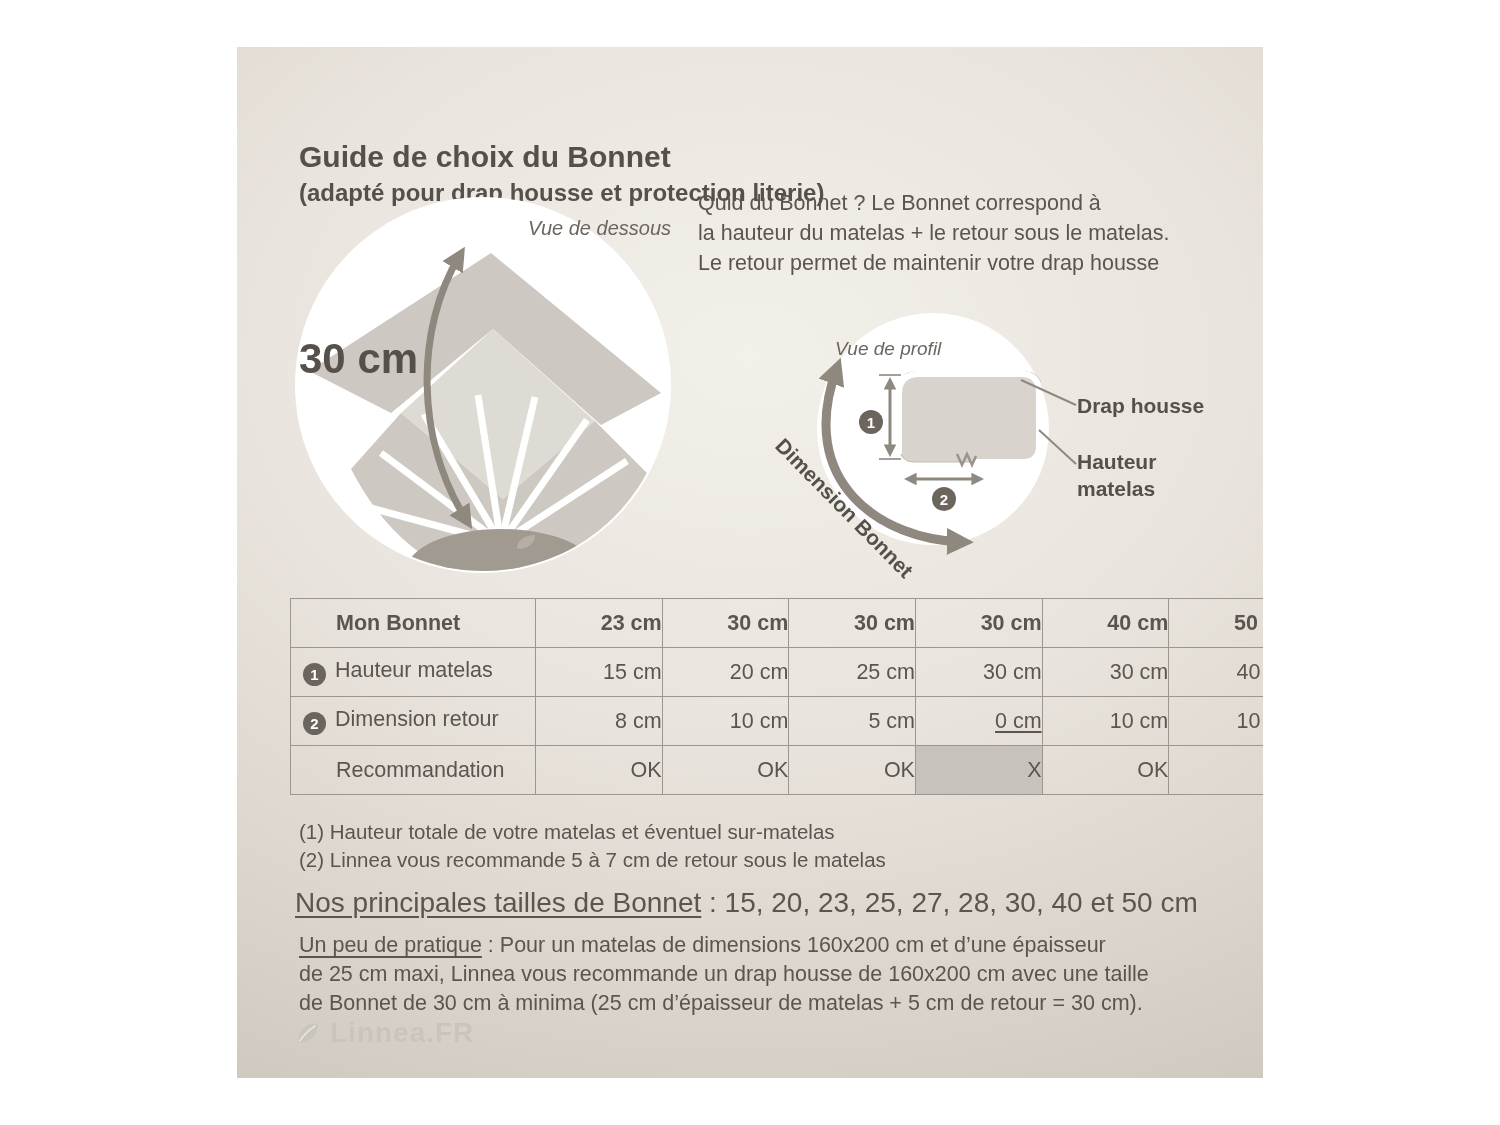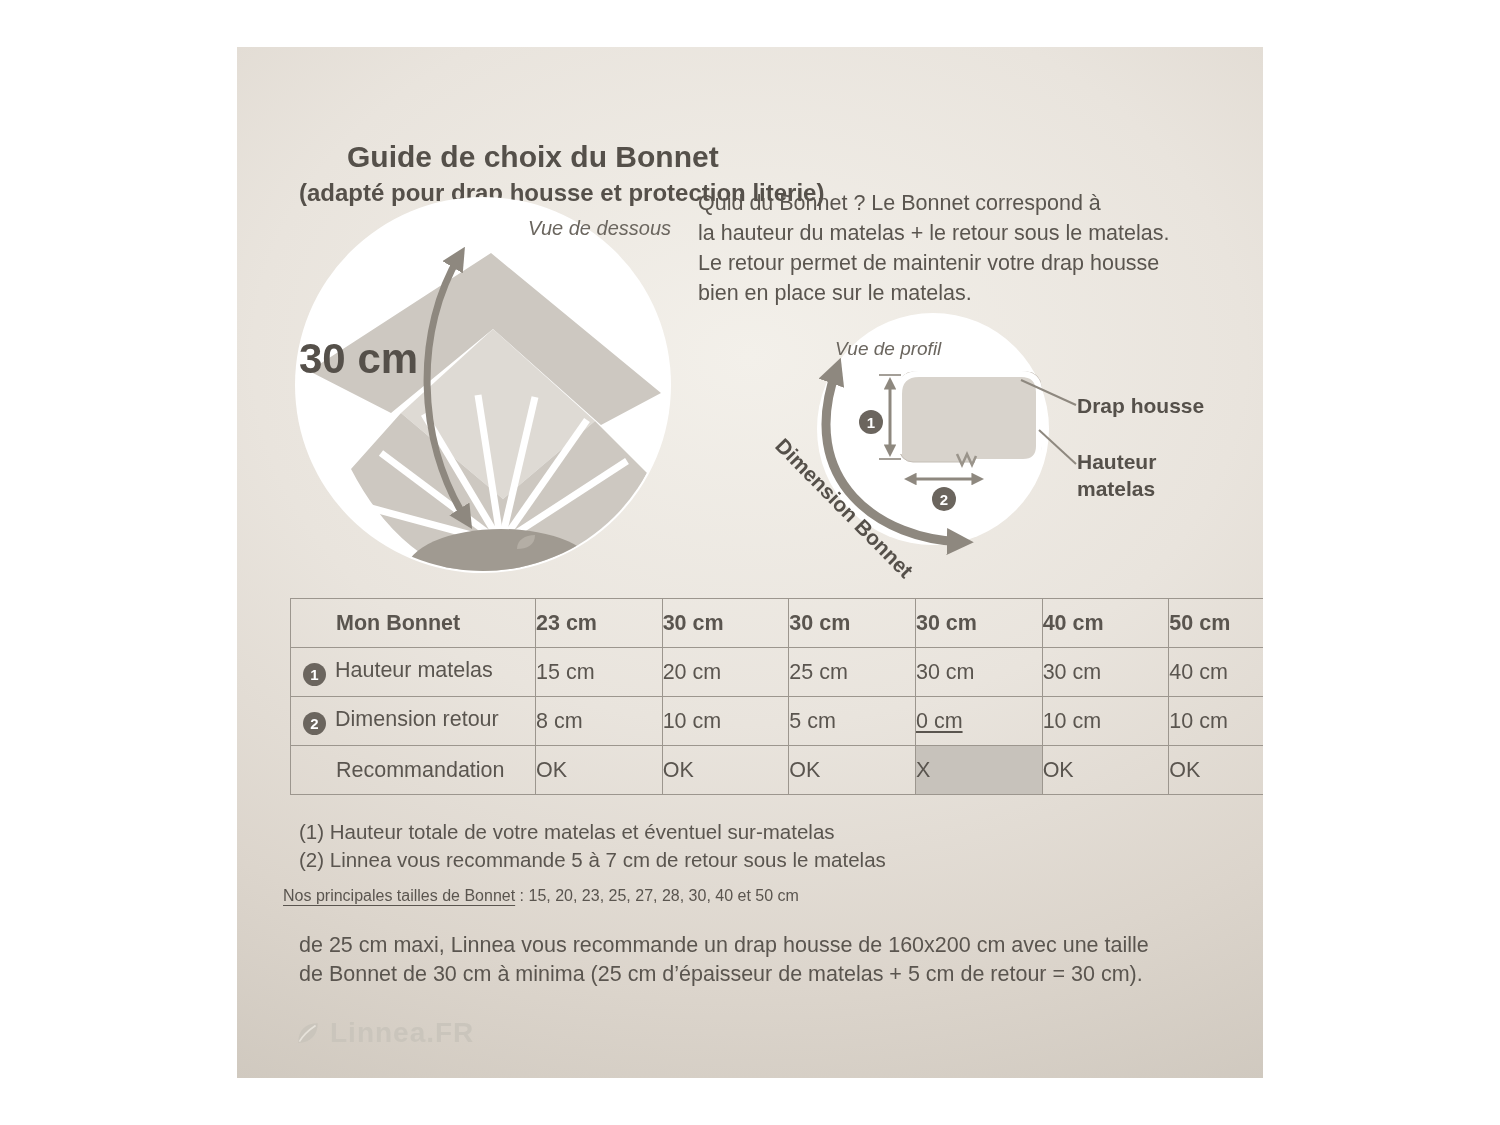--- a/index.html
+++ b/index.html
@@ -5,46 +5,46 @@
   html,body{margin:0;padding:0;}
   body{
     width:1500px;height:1125px;background:#ffffff;position:relative;overflow:hidden;
     font-family:"Liberation Sans", sans-serif;color:#5a554f;
   }
   .card{
     position:absolute;left:237px;top:47px;width:1026px;height:1031px;overflow:hidden;
     background:radial-gradient(115% 85% at 50% 30%, #f3f0ea 0%, #e9e4dd 42%, #dcd5cc 72%, #ccc5bb 100%);
   }
   .abs{position:absolute;}
-  .title{left:62px;top:93px;font-size:30px;font-weight:bold;color:#55504a;margin-left:48px;}
+  .title{left:62px;top:93px;font-size:30px;font-weight:bold;color:#55504a;}
   .subtitle{left:62px;top:132px;font-size:24px;font-weight:bold;color:#55504a;}
   .intro{left:461px;top:141px;font-size:21.5px;line-height:30px;color:#5a554f;}
   .circle1{left:58px;top:150px;width:376px;height:376px;}
   .circle1 svg{position:absolute;left:0;top:0;}
   .cap1{position:absolute;left:0;top:20px;width:100%;text-align:right;font-style:italic;font-size:20px;color:#6b665f;}
   .measure{position:absolute;left:4px;top:138px;font-size:42px;font-weight:bold;color:#55504a;}
   .profile{left:540px;top:255px;width:460px;height:290px;}
   .profile svg{position:absolute;left:0;top:0;}
   .cap2{position:absolute;left:58px;top:36px;width:196px;text-align:left;font-style:italic;font-size:19px;color:#6b665f;}
   .lab-drap{position:absolute;left:300px;top:92px;font-size:21px;font-weight:bold;color:#55504a;white-space:nowrap;}
   .lab-haut{position:absolute;left:300px;top:146px;width:115px;font-size:21px;font-weight:bold;color:#55504a;line-height:27px;}
   .lab-rot{position:absolute;left:2px;top:128px;font-size:21px;font-weight:bold;color:#55504a;white-space:nowrap;
            transform:rotate(45.5deg);transform-origin:0 50%;}
   table.bonnet{position:absolute;left:53px;top:551px;width:1006px;border-collapse:collapse;table-layout:fixed;
                font-size:21.5px;color:#5a554f;border-radius:8px;}
-  table.bonnet th,table.bonnet td{border:1px solid #9c968e;height:48px;text-align:left;font-weight:normal;padding:0;}
+  table.bonnet th,table.bonnet td{border:1px solid #9c968e;height:48px;text-align:right;font-weight:normal;padding:0;}
   table.bonnet th{font-weight:bold;}
   .lbl{text-align:left !important;padding-left:12px !important;}
   .lbl-pad{text-align:left !important;padding-left:45px !important;}
   .badge{display:inline-block;width:23px;height:23px;border-radius:50%;background:#6b655e;color:#fff;
          font-size:15px;line-height:23px;text-align:center;font-weight:bold;margin-right:9px;vertical-align:-3px;}
   .u{text-decoration:underline;text-underline-offset:3px;}
   .shaded{background:#c7c2bb;}
   .footnotes{left:62px;top:771px;font-size:20.5px;line-height:28px;}
-  .sizes{left:46px;top:840px;font-size:16px;}
+  .sizes{left:58px;top:840px;font-size:28px;}
   .ul{text-decoration:underline;text-underline-offset:4px;}
   .practice{left:62px;top:884px;font-size:21.5px;line-height:29px;}
   .logo{left:58px;top:970px;display:flex;align-items:center;gap:9px;color:#cac5bc;font-size:28px;font-weight:bold;letter-spacing:1px;}
 </style>
 </head>
 <body>
 
 <div class="card">
 
   <div class="abs title">Guide de choix du Bonnet</div>
@@ -80,21 +80,20 @@
       <path d="M165,58 C120,132 120,242 172,324" fill="none" stroke="#8e887f" stroke-width="7" marker-start="url(#ah1)" marker-end="url(#ah1)"></path>
     </svg>
     <div class="cap1">Vue de dessous</div>
     <div class="measure">30 cm</div>
   </div>
 
   <div class="abs intro">
     <div>Quid du Bonnet ? Le Bonnet correspond à</div>
     <div>la hauteur du matelas + le retour sous le matelas.</div>
     <div>Le retour permet de maintenir votre drap housse</div>
-    <div>bien en place sur le matelas.</div>
   </div>
 
   <div class="abs profile">
     <svg width="460" height="290" viewBox="0 0 460 290">
       <defs>
         <marker id="ahBig" viewBox="0 0 10 10" refX="6" refY="5" markerWidth="3" markerHeight="3" orient="auto-start-reverse">
           <path d="M0,0 L10,5 L0,10 z" fill="#8e887f"></path>
         </marker>
         <marker id="ahDim" viewBox="0 0 10 10" refX="6" refY="5" markerWidth="4.2" markerHeight="4.2" orient="auto-start-reverse">
           <path d="M0,0 L10,5 L0,10 z" fill="#8e887f"></path>
@@ -185,20 +184,23 @@
   <div class="abs footnotes">
     <div>(1) Hauteur totale de votre matelas et éventuel sur-matelas</div>
     <div>(2) Linnea vous recommande 5 à 7 cm de retour sous le matelas</div>
   </div>
 
   <div class="abs sizes">
     <span class="ul">Nos principales tailles de Bonnet</span><span> : 15, 20, 23, 25, 27, 28, 30, 40 et 50 cm</span>
   </div>
 
   <div class="abs practice">
+    <div>
+      <span class="ul">Un peu de pratique</span><span> : Pour un matelas de dimensions 160x200 cm et d’une épaisseur</span>
+    </div>
     <div>de 25 cm maxi, Linnea vous recommande un drap housse de 160x200 cm avec une taille</div>
     <div>de Bonnet de 30 cm à minima (25 cm d’épaisseur de matelas + 5 cm de retour = 30 cm).</div>
   </div>
 
   <div class="abs logo">
     <svg width="26" height="26" viewBox="0 0 24 24">
       <path d="M3,21 C3,9 10,3 21,3 C21,14 14,21 3,21 Z" fill="#cac5bc"></path>
       <path d="M4,20 C8,13 13,9 19,5" stroke="#e6e2da" stroke-width="1.6" fill="none"></path>
     </svg>
     <span>Linnea.FR</span>

